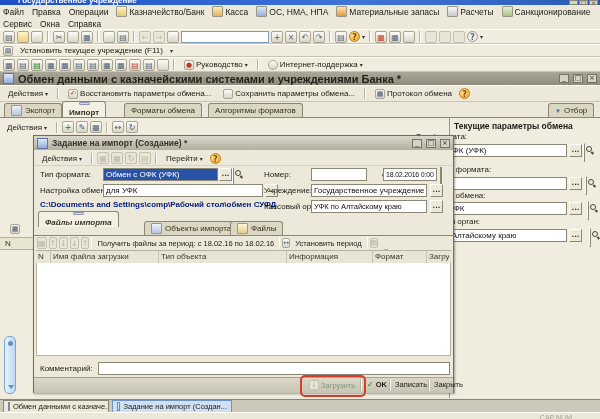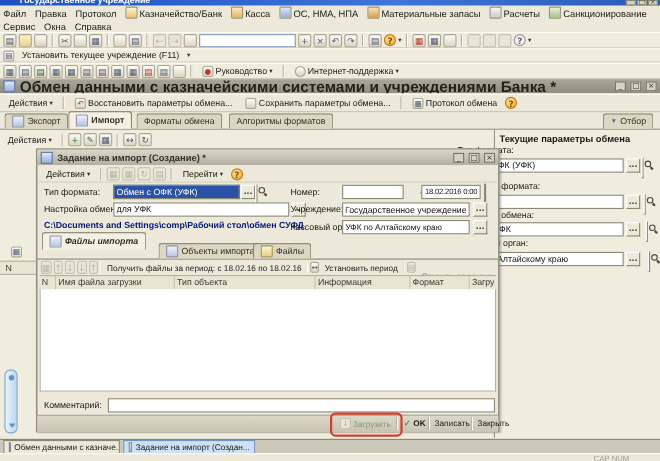--- a/index.html
+++ b/index.html
@@ -24,26 +24,26 @@
   .sep{display:inline-block;width:1px;height:11px;background:#b5b1a0;border-right:1px solid #fff;margin:0 2px;vertical-align:middle;}
   .qhelp{display:inline-block;width:11px;height:11px;border-radius:50%;background:radial-gradient(circle at 35% 30%,#ffdf8e,#f0a42c);
          border:1px solid #c07c14;color:#7a4a00;font:bold 8px/11px "DejaVu Sans",sans-serif;text-align:center;box-sizing:border-box;}
   .flatbtn{display:inline-flex;align-items:center;gap:2px;padding:1px 4px;font-size:8px;border:1px solid transparent;white-space:nowrap;}
   .drop{font-size:6px;color:#333;}
   
   .tbar{left:0;width:600px;background:#f0edde;border-top:1px solid #fffdf4;border-bottom:1px solid #c9c5b4;display:flex;align-items:center;gap:2px;padding:0 3px;box-sizing:border-box;}
   .search{width:88px;height:12px;border:1px solid #7f9db9;background:#fff;font-size:8px;padding:0 2px;box-sizing:border-box;}
   
   .mdit{left:0;top:72px;width:600px;height:13px;background:linear-gradient(#aaa799,#8f8c7d);display:flex;align-items:center;padding:0 3px;box-sizing:border-box;gap:4px;}
-  .mdit .t{font-size:14px;font-weight:bold;color:#23221a;}
+  .mdit .t{font-size:11px;font-weight:bold;color:#23221a;}
   .mwb{width:10px;height:9px;background:#d6d2c4;border:1px solid #77745f;font:7px/7px "DejaVu Sans",sans-serif;text-align:center;color:#33322a;box-sizing:border-box;}
   
   .tab{display:inline-flex;align-items:center;gap:3px;height:13px;padding:0 6px;font-size:8px;background:#dbd7c2;border:1px solid #8a8774;border-bottom:none;
        border-radius:3px 3px 0 0;margin-right:2px;color:#33321f;white-space:nowrap;}
-  .tab.active{background:#f4f1e4;height:15px;font-weight:bold;position:relative;z-index:2;}
+  .tab.active{background:#f4f1e4;height:15px;font-weight:bold;position:relative;z-index:2;flex-direction:column;}
   .tic{display:inline-block;width:9px;height:9px;border:1px solid #8d97b0;border-radius:1px;background:linear-gradient(#eef2fb,#b9c6e2);}
   
   .tin{height:13px;border:1px solid #8a8774;background:#fff;font-family:"Liberation Sans","DejaVu Sans",sans-serif;font-size:8px;padding:0 2px;box-sizing:border-box;color:#141414;}
   .tin.sel{background:#2a53a8;color:#fff;}
   .dots{width:13px;height:13px;background:#ece9d8;border:1px solid;border-color:#fff #8a8774 #8a8774 #fff;font:bold 7px/10px "DejaVu Sans",sans-serif;text-align:center;color:#333;box-sizing:border-box;}
   .magb{width:13px;height:13px;background:#ece9d8;border:1px solid;border-color:#fff #8a8774 #8a8774 #fff;position:relative;box-sizing:border-box;}
   .magb::before{content:"";position:absolute;left:2px;top:2px;width:4px;height:4px;border:1.5px solid #4a4a3a;border-radius:50%;}
   .magb::after{content:"";position:absolute;left:7px;top:8px;width:3px;height:1.5px;background:#4a4a3a;transform:rotate(45deg);}
   .cal{width:13px;height:13px;background:#fffdf2;border:1px solid #8a8774;position:relative;box-sizing:border-box;}
   .cal::before{content:"";position:absolute;left:1px;top:1px;right:1px;height:3px;background:#c0392b;}
@@ -84,21 +84,21 @@
 
   
   <div class="abs mrow" style="top:5px;height:13px;">
     <span class="mitem">
         <span>Файл</span>
       </span>
     <span class="mitem">
         <span>Правка</span>
       </span>
     <span class="mitem">
-        <span>Протокол</span>
+        <span>Операции</span>
       </span>
     <span class="mitem">
         <i class="mic" style="background:linear-gradient(#fef3c9,#e6c96d);"></i>
         <span>Казначейство/Банк</span>
       </span>
     <span class="mitem">
         <i class="mic" style="background:linear-gradient(#ffe9b8,#e8b35a);"></i>
         <span>Касса</span>
       </span>
     <span class="mitem">

